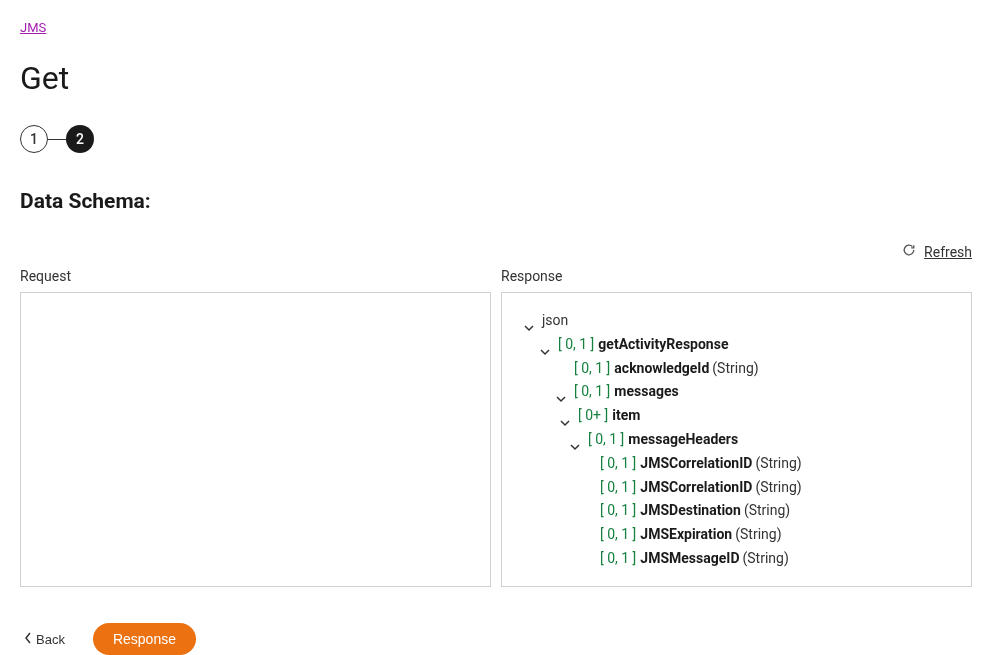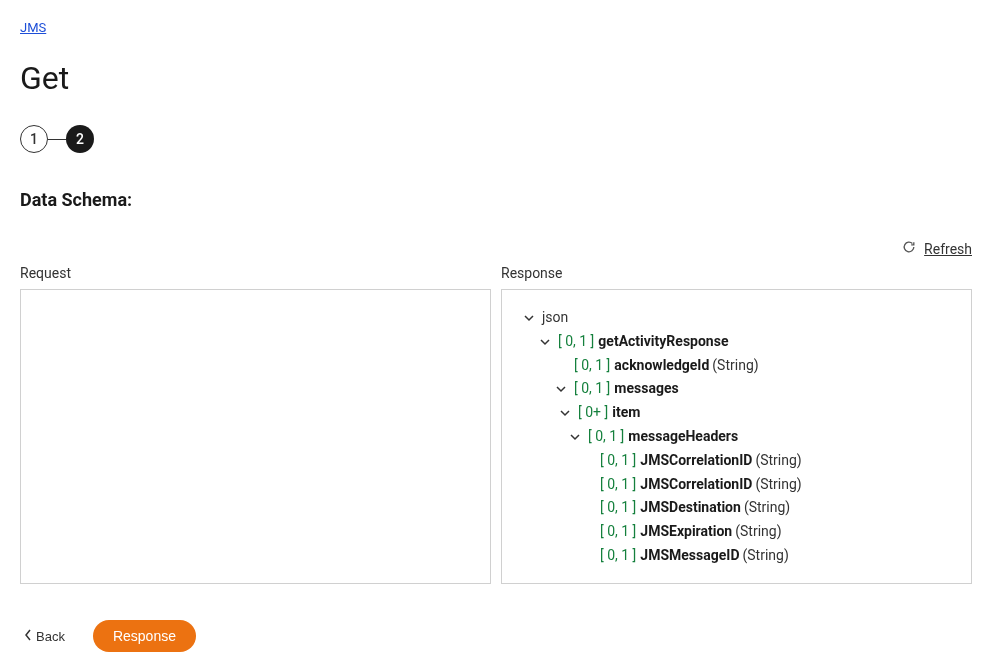--- a/index.html
+++ b/index.html
@@ -12,21 +12,21 @@
       background: #ffffff;
       color: #1a1a1a;
       padding: 20px;
       width: 992px;
     }
     .breadcrumb {
       font-size: 13px;
       margin-bottom: 24px;
     }
     .breadcrumb a {
-      color: #1d4ed8;
+      color: #a21caf;
       text-decoration: underline;
       cursor: pointer;
     }
     .page-title {
       font-size: 32px;
       font-weight: 400;
       margin-bottom: 28px;
     }
     .stepper {
       display: flex;
@@ -51,21 +51,21 @@
     .step-active {
       background: #1a1a1a;
       color: #fff;
     }
     .step-line {
       width: 18px;
       height: 1px;
       background: #333;
     }
     .section-title {
-      font-size: 18px;
+      font-size: 21px;
       font-weight: 700;
       margin-bottom: 30px;
     }
     .refresh-row {
       display: flex;
       justify-content: flex-end;
       align-items: center;
       margin-bottom: 8px;
       gap: 8px;
       cursor: pointer;
@@ -95,21 +95,21 @@
     .panel-box {
       border: 1px solid #d0d0d0;
       background: #fff;
       height: 295px;
       padding: 16px 12px;
       overflow-y: auto;
       font-size: 14px;
     }
     .tree-node {
       display: flex;
-      align-items: center;
+      align-items: flex-end;
       line-height: 1.7;
       white-space: nowrap;
     }
     .tree-toggle {
       display: inline-flex;
       width: 14px;
       margin-right: 6px;
       align-items: center;
       justify-content: center;
     }

